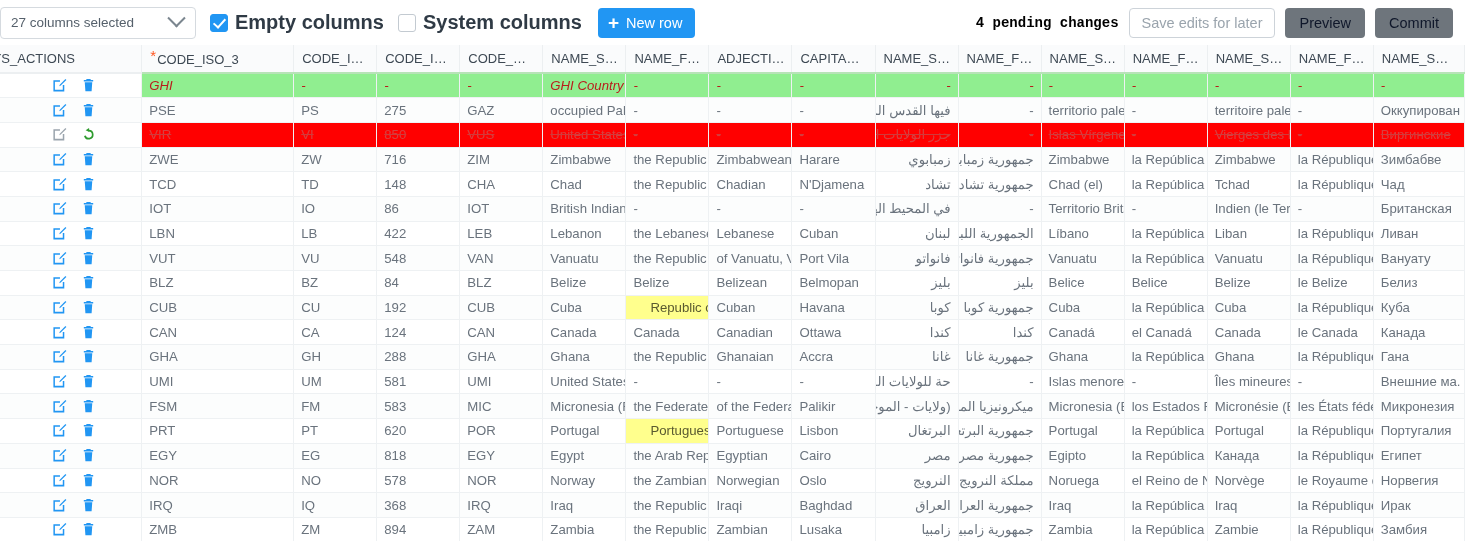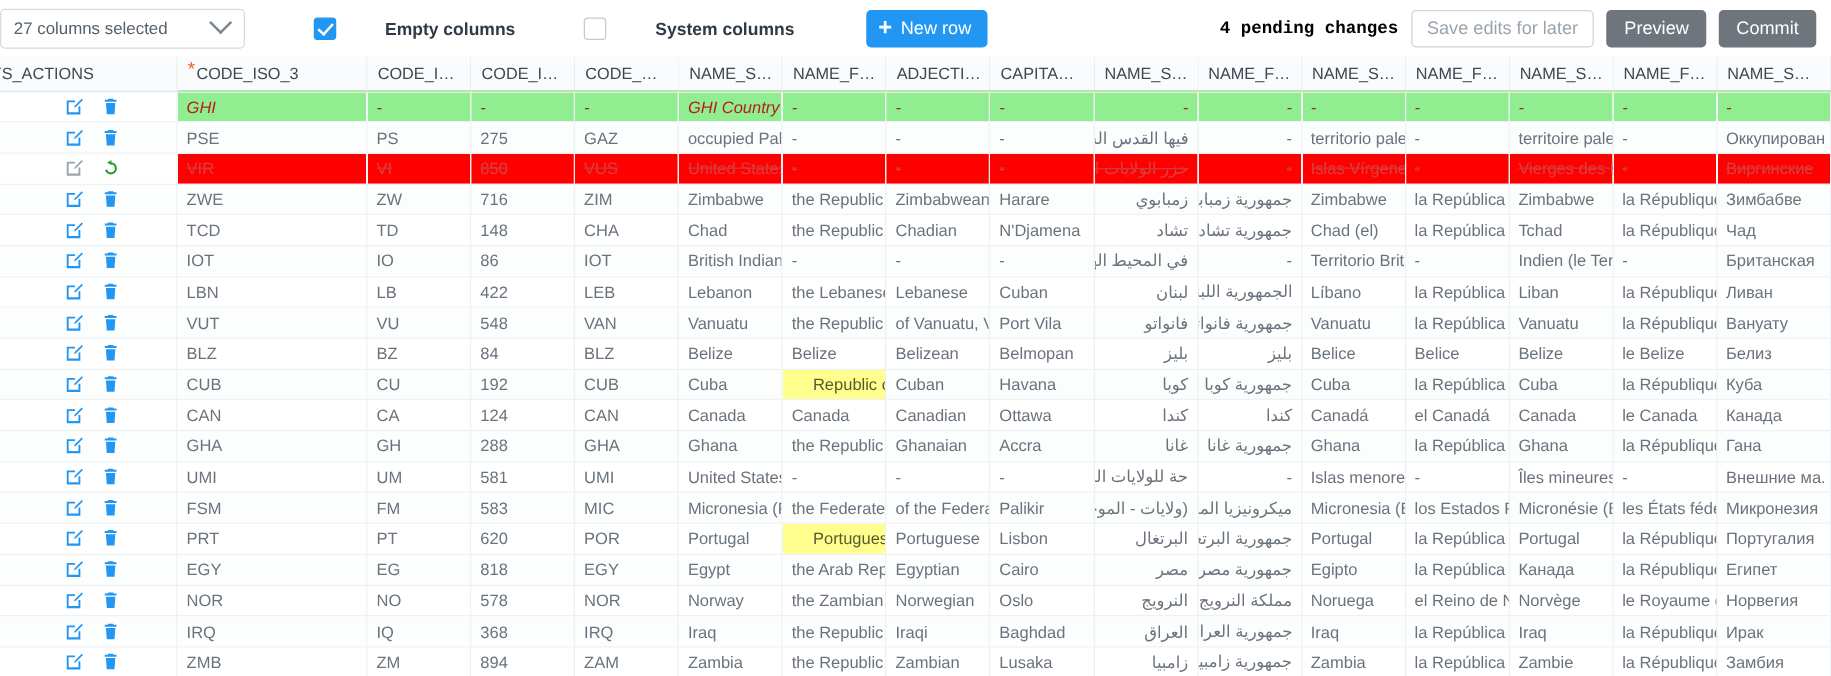--- a/index.html
+++ b/index.html
@@ -14,21 +14,21 @@
   
   #toolbar {
     height: 45px;
     width: 1465px;
     display: flex;
     align-items: center;
     padding: 0 12px 0 0;
     background: #ffffff;
     position: relative;
   }
-  .tb-left { display: flex; align-items: center; gap: 41px; }
+  .tb-left { display: flex; align-items: center; }
   .tb-right { display: flex; align-items: center; margin-left: auto; gap: 10px; }
 
   .col-select {
     width: 196px;
     height: 32px;
     border: 1px solid #d5dadf;
     border-radius: 4px;
     display: flex;
     align-items: center;
     padding: 0 8px 0 10px;
@@ -58,21 +58,21 @@
   .chk.on { background: #2196f3; border-color: #2196f3; }
   .chk.on::after {
     content: "";
     position: absolute;
     left: 5px; top: 1px;
     width: 5px; height: 10px;
     border-right: 2.2px solid #fff;
     border-bottom: 2.2px solid #fff;
     transform: rotate(42deg);
   }
-  .chk-label { font-size: 14px; color: #2f3a45; font-weight: bold; white-space: nowrap; margin-left: 32px; }
+  .chk-label { font-size: 20px; color: #2f3a45; font-weight: bold; white-space: nowrap; }
 
   .btn-new {
     margin-left: 16px;
     height: 30px;
     background: #2196f3;
     color: #fff;
     border: none;
     border-radius: 4px;
     padding: 0 13px 0 10px;
     font-size: 14.5px;
@@ -97,21 +97,21 @@
     color: #9aa4ad;
     font-size: 14.5px;
     padding: 0 12px;
     font-family: "Liberation Sans", sans-serif;
     cursor: pointer;
     white-space: nowrap;
   }
   .btn-grey {
     height: 30px;
     background: #6e757c;
-    color: #ffffff;
+    color: #0f172a;
     border: none;
     border-radius: 4px;
     font-size: 14.5px;
     padding: 0 14px;
     font-family: "Liberation Sans", sans-serif;
     cursor: pointer;
     white-space: nowrap;
   }
 
   

